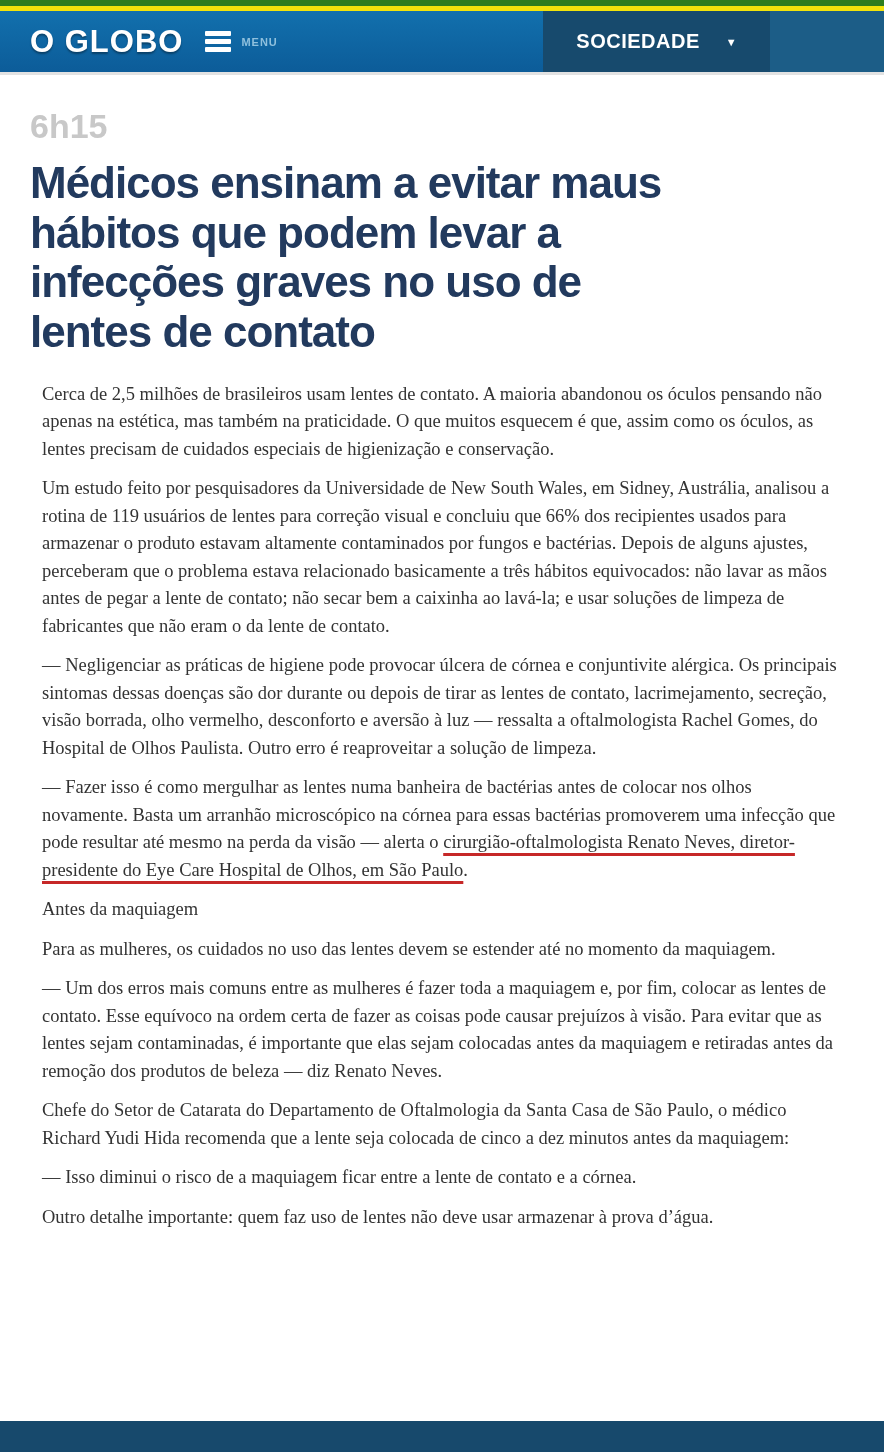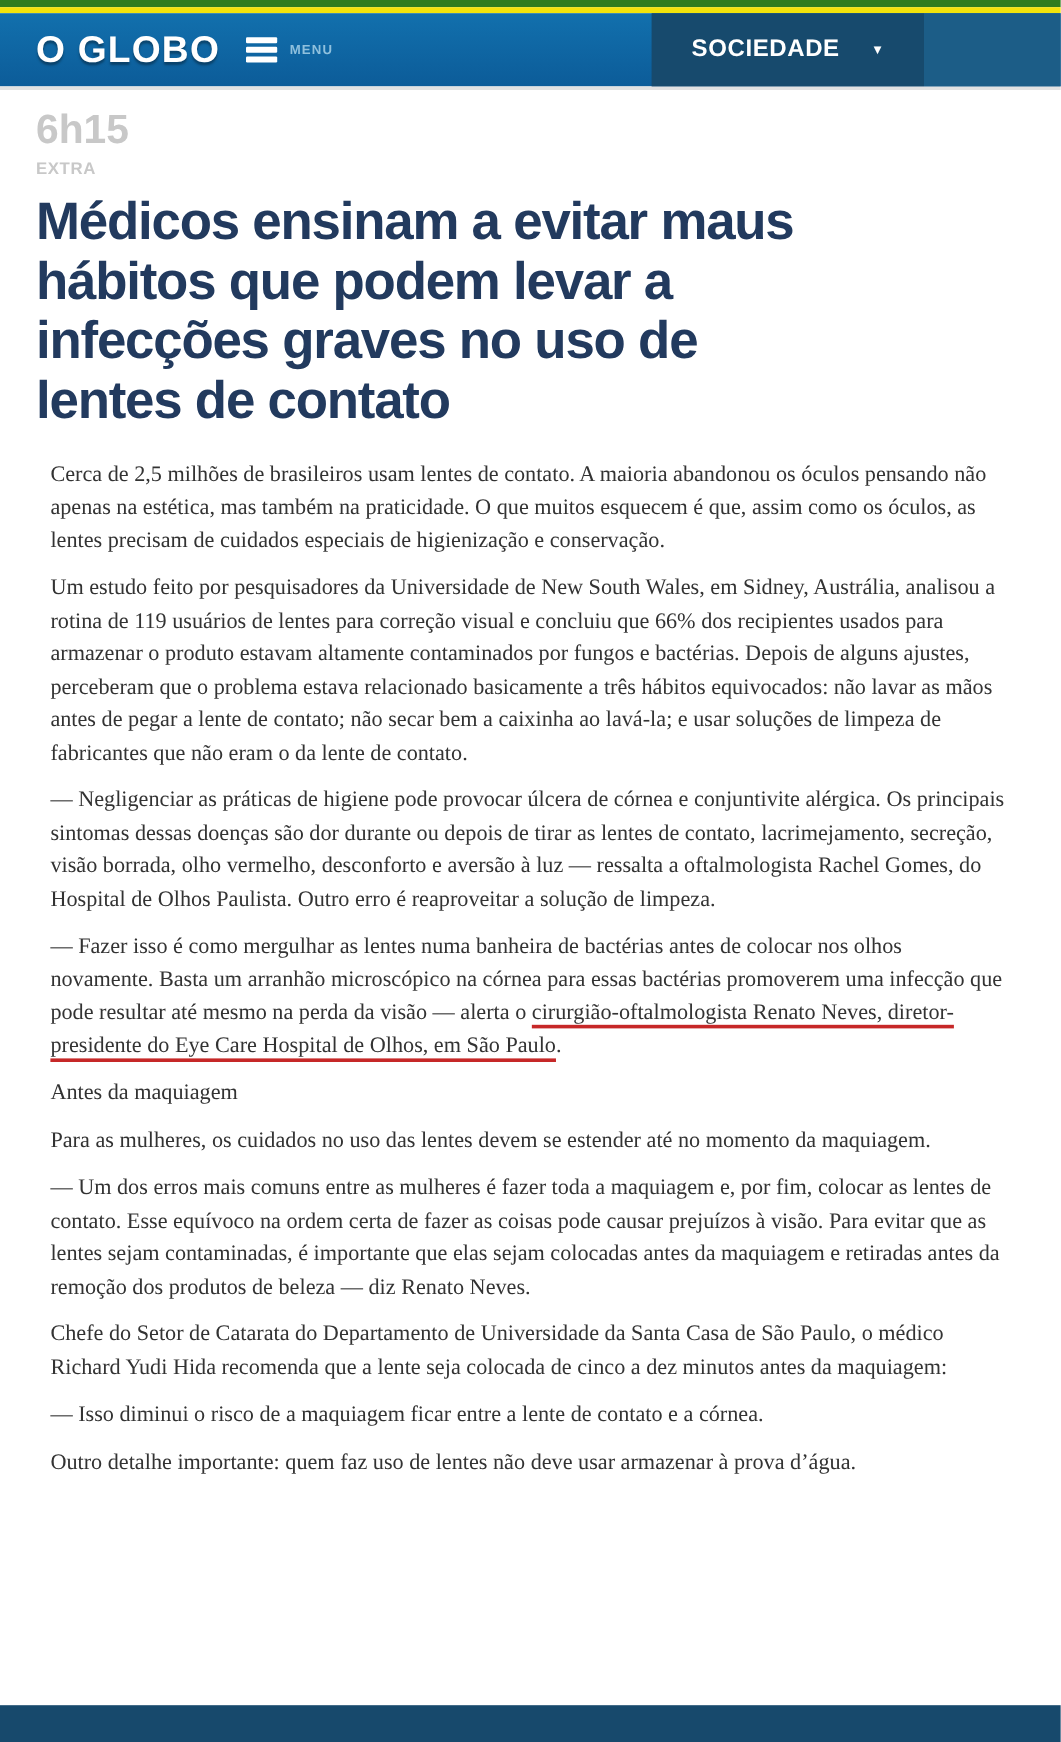--- a/index.html
+++ b/index.html
@@ -27,21 +27,21 @@
   .menu-label { color:#8fc0dd; font-size:11px; font-weight:bold; letter-spacing:1px; margin-left:10px; }
   .section-box {
     position:absolute; right:114px; top:0; height:100%; width:227px;
     background:#174a6d; display:flex; align-items:center; justify-content:center;
     gap:26px; cursor:pointer;
   }
   .section-label { color:#ffffff; font-weight:bold; font-size:20px; letter-spacing:.5px; }
   .section-arrow { color:#ffffff; font-size:11px; }
   .header-right-pane { position:absolute; right:0; top:0; height:100%; width:114px; background:#1c5d87; }
   
-  .content { padding:14px 34px 0 30px; }
+  .content { padding:32px 34px 0 30px; }
   .time { font-size:34px; font-weight:bold; color:#c8c8c8; }
   .kicker { font-size:14px; font-weight:bold; color:#c8c8c8; letter-spacing:.5px; margin-top:4px; }
   .headline {
     margin-top:12px; max-width:655px; color:#223a5e;
     font-size:44px; line-height:1.13; font-weight:bold; letter-spacing:-1px;
   }
   .body-copy { margin-top:24px; max-width:822px; font-family:"Liberation Serif", serif;
     font-size:18.5px; line-height:27.5px; color:#333333; }
   .body-copy p { margin:12px; }
   .quote-para { margin-top:14px; }
@@ -70,32 +70,31 @@
   </div>
   <div class="section-box">
     <span class="section-label">SOCIEDADE</span>
     <span class="section-arrow">▼</span>
   </div>
   <div class="header-right-pane"></div>
 </div>
 
 <div class="content">
   <div class="time">6h15</div>
-  <div class="kicker">EXTRA</div>
   <h1 class="headline">Médicos ensinam a evitar maus hábitos que podem levar a infecções graves no uso de lentes de contato</h1>
 
   <div class="body-copy">
     <p>Cerca de 2,5 milhões de brasileiros usam lentes de contato. A maioria abandonou os óculos pensando não apenas na estética, mas também na praticidade. O que muitos esquecem é que, assim como os óculos, as lentes precisam de cuidados especiais de higienização e conservação.</p>
     <p>Um estudo feito por pesquisadores da Universidade de New South Wales, em Sidney, Austrália, analisou a rotina de 119 usuários de lentes para correção visual e concluiu que 66% dos recipientes usados para armazenar o produto estavam altamente contaminados por fungos e bactérias. Depois de alguns ajustes, perceberam que o problema estava relacionado basicamente a três hábitos equivocados: não lavar as mãos antes de pegar a lente de contato; não secar bem a caixinha ao lavá-la; e usar soluções de limpeza de fabricantes que não eram o da lente de contato.</p>
     <p>— Negligenciar as práticas de higiene pode provocar úlcera de córnea e conjuntivite alérgica. Os principais sintomas dessas doenças são dor durante ou depois de tirar as lentes de contato, lacrimejamento, secreção, visão borrada, olho vermelho, desconforto e aversão à luz — ressalta a oftalmologista Rachel Gomes, do Hospital de Olhos Paulista. Outro erro é reaproveitar a solução de limpeza.</p>
 
     <p class="quote-para"><span>— Fazer isso é como mergulhar as lentes numa banheira de bactérias antes de colocar nos olhos novamente. Basta um arranhão microscópico na córnea para essas bactérias promoverem uma infecção que pode resultar até mesmo na perda da visão — alerta o </span><span class="doctor-link">cirurgião-oftalmologista Renato Neves, diretor-presidente do Eye Care Hospital de Olhos, em São Paulo</span><span>.</span></p>
 
     <p>Antes da maquiagem</p>
     <p>Para as mulheres, os cuidados no uso das lentes devem se estender até no momento da maquiagem.</p>
     <p>— Um dos erros mais comuns entre as mulheres é fazer toda a maquiagem e, por fim, colocar as lentes de contato. Esse equívoco na ordem certa de fazer as coisas pode causar prejuízos à visão. Para evitar que as lentes sejam contaminadas, é importante que elas sejam colocadas antes da maquiagem e retiradas antes da remoção dos produtos de beleza — diz Renato Neves.</p>
-    <p>Chefe do Setor de Catarata do Departamento de Universidade da Santa Casa de São Paulo, o médico Richard Yudi Hida recomenda que a lente seja colocada de cinco a dez minutos antes da maquiagem:</p>
+    <p>Chefe do Setor de Catarata do Departamento de Oftalmologia da Santa Casa de São Paulo, o médico Richard Yudi Hida recomenda que a lente seja colocada de cinco a dez minutos antes da maquiagem:</p>
     <p>— Isso diminui o risco de a maquiagem ficar entre a lente de contato e a córnea.</p>
     <p>Outro detalhe importante: quem faz uso de lentes não deve usar armazenar à prova d’água.</p>
   </div>
 </div>
 
 <div class="footer"></div>
 
 </body></html>

